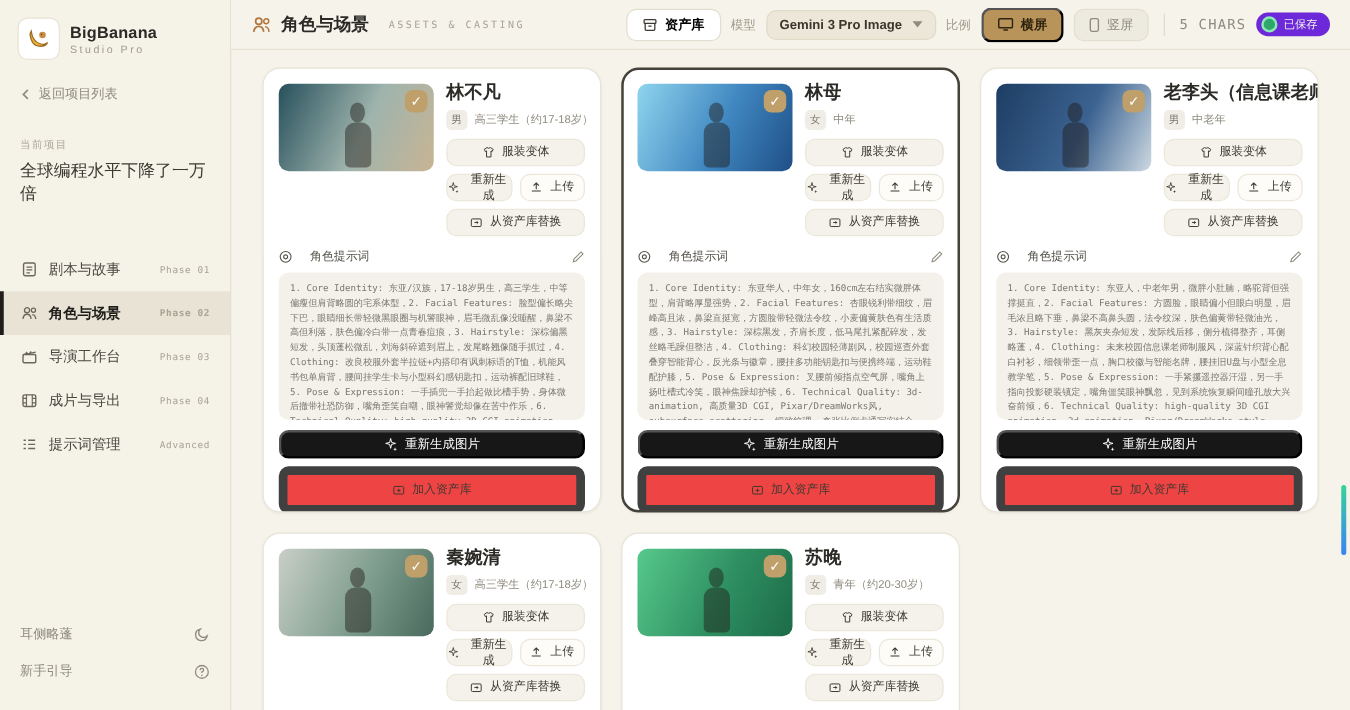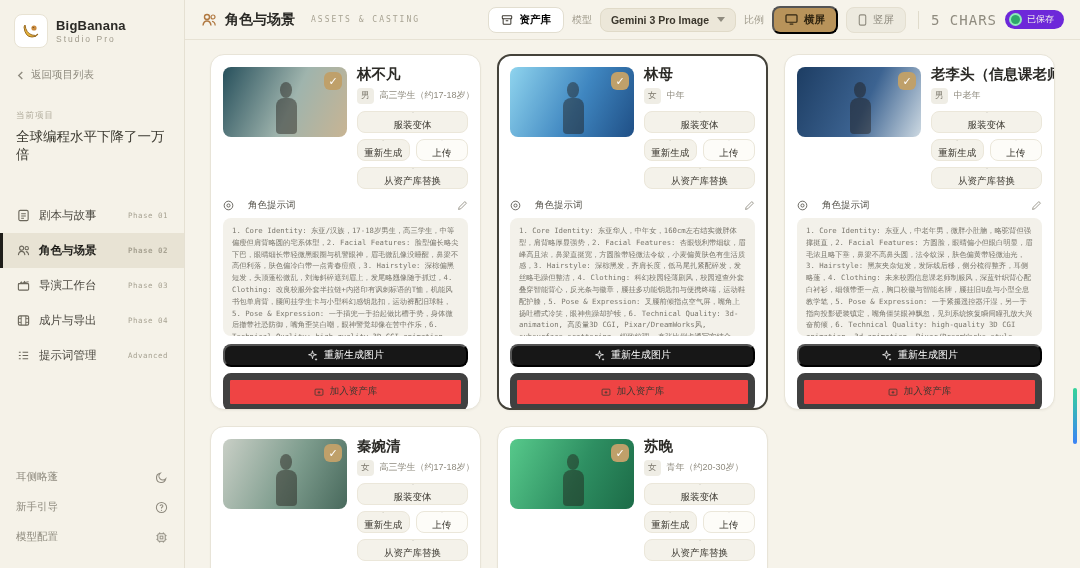--- a/index.html
+++ b/index.html
@@ -34,21 +34,21 @@
   .hdr-sub { font-family:"DejaVu Sans Mono", monospace; font-size:8px; letter-spacing:2px; color:#a8a393; margin-left:8px; }
   .hdr-right { margin-left:auto; display:flex; align-items:center; gap:8px; }
   .asset-btn { display:flex; align-items:center; gap:6px; background:#fff; border:1px solid #e2ded0; border-radius:8px; padding:5px 12px; font-size:10.5px; font-weight:bold; cursor:pointer; }
   .mini-label { font-size:10px; color:#a09b8c; }
   .model-select { display:flex; align-items:center; gap:8px; background:#ece7d9; border:1px solid #e0dac8; border-radius:8px; padding:5px 10px; font-size:10.5px; font-weight:bold; color:#3a362c; cursor:pointer; }
   .chev { width:0; height:0; border-left:4px solid transparent; border-right:4px solid transparent; border-top:5px solid #8f8b7f; }
   .seg-btn { display:flex; align-items:center; gap:6px; border-radius:8px; padding:5px 11px; font-size:10.5px; cursor:pointer; }
   .seg-btn.active { background:#b8935a; color:#2f2410; font-weight:bold; }
   .seg-btn.idle { background:#edeadf; color:#8f8b7f; border:1px solid #e4dfd0; }
   .vdiv { width:1px; height:18px; background:#e0dbcb; margin:0 4px; }
-  .chars-count { font-family:"DejaVu Sans Mono", monospace; font-size:14px; color:#8f8b7f; letter-spacing:1px; }
+  .chars-count { font-family:"DejaVu Sans Mono", monospace; font-size:11px; color:#8f8b7f; letter-spacing:1px; }
   .status-pill { display:flex; align-items:center; gap:5px; background:#6d28d9; border-radius:999px; padding:3px 10px 3px 4px; font-size:9px; color:#f3f2ec; cursor:pointer; }
   .status-dot { width:13px; height:13px; border-radius:50%; background:#2ea86a; border:2px solid #8deab8; }
 
   
   .content { position:absolute; left:185px; top:40px; width:895px; height:528px; overflow:hidden; padding:14px 25px; }
   .grid { display:grid; grid-template-columns:repeat(3, 271px); gap:16px; }
   .card { width:271px; height:356px; background:#fff; border:1px solid #e8e4d8; border-radius:14px; padding:12px; overflow:hidden; box-shadow:0 1px 2px rgba(80,70,50,.05); }
   .card.selected { border:2px solid #44423a; padding:11px; }
 
   .card-top { display:flex; gap:10px; }
@@ -56,21 +56,21 @@
   .char-figure { position:absolute; left:40%; bottom:4%; width:22%; height:74%; }
   .char-figure::before { content:""; position:absolute; top:0; left:28%; width:44%; height:30%; border-radius:50%; background:rgba(30,25,20,.45); }
   .char-figure::after { content:""; position:absolute; top:30%; left:12%; width:76%; height:70%; border-radius:8px 8px 4px 4px; background:rgba(30,25,20,.45); }
   .img-check { position:absolute; top:5px; right:5px; width:18px; height:18px; border-radius:6px; background:#bfa06a; color:#fff; font-size:11px; display:flex; align-items:center; justify-content:center; }
   .card-info { flex:1; min-width:0; display:flex; flex-direction:column; }
   .char-name { font-size:14.5px; font-weight:bold; line-height:1.1; margin-bottom:5px; white-space:nowrap; }
   .tag-row { display:flex; align-items:center; gap:6px; margin-bottom:7px; }
   .gender-badge { background:#efede5; border-radius:4px; font-size:8.5px; color:#7a766a; padding:2px 4px; }
   .age-text { font-size:9px; color:#8f8b7f; white-space:nowrap; }
   .extra-badge { display:flex; align-items:center; gap:3px; border:1px solid #e2ded0; border-radius:6px; font-size:8.5px; color:#6b675b; padding:1px 5px; background:#fbfaf5; }
-  .btn { display:flex; align-items:center; justify-content:center; gap:6px; border-radius:8px; font-size:9.5px; color:#3c3931; background:#f4f2ea; border:1px solid #ebe7da; height:22px; cursor:pointer;flex-direction:column; }
+  .btn { display:flex; align-items:center; justify-content:center; gap:6px; border-radius:8px; font-size:9.5px; color:#3c3931; background:#f4f2ea; border:1px solid #ebe7da; height:22px; cursor:pointer; }
   .btn-row { display:flex; gap:6px; margin-top:6px; }
   .btn-row .btn { flex:1; }
   .btn.white { background:#fdfcf8; }
   .prompt-head { display:flex; align-items:center; justify-content:space-between; margin-top:10px; margin-bottom:6px; }
   .prompt-label { display:flex; align-items:center; gap:14px; font-size:9.5px; color:#55524a; }
   .pencil { color:#8f8b7f; cursor:pointer; }
   .prompt-box { background:#f3f1ea; border-radius:8px; padding:7px 9px; height:118px; overflow:hidden; font-family:"DejaVu Sans Mono", monospace; font-size:7.3px; line-height:1.62; color:#7a776d; cursor:text; }
   .regen-btn { margin-top:8px; width:100%; height:23px; border-radius:8px; background:#171717; color:#fff; font-size:10px; display:flex; align-items:center; justify-content:center; gap:6px; cursor:pointer; }
   .lib-btn { margin-top:6px; width:100%; height:38px; border-radius:8px; background:#ef4444; border:7px solid #404040; color:#3c3931; font-size:9.5px; display:flex; align-items:center; justify-content:center; gap:6px; cursor:pointer; }
   .del-btn { margin-top:6px; width:100%; height:22px; border-radius:8px; background:#fffdf9; border:1px solid #eed4cd; color:#c0392b; font-size:9.5px; display:flex; align-items:center; justify-content:center; gap:6px; cursor:pointer; }
@@ -175,30 +175,20 @@
     <div class="foot-item">
       <span>新手引导</span>
       <span class="foot-icon">
           <svg width="13" height="13" viewBox="0 0 14 14">
             <circle cx="7" cy="7" r="5.5" fill="none" stroke="currentColor" stroke-width="1.1"></circle>
             <path d="M5.5 5.5 q0-1.5 1.5-1.5 t1.5 1.4 q0 1-1.5 1.6 v1" fill="none" stroke="currentColor" stroke-width="1.1"></path>
             <circle cx="7" cy="10" r="0.7" fill="currentColor"></circle>
           </svg>
         </span>
     </div>
-    <div class="foot-item">
-      <span>模型配置</span>
-      <span class="foot-icon">
-          <svg width="13" height="13" viewBox="0 0 14 14">
-            <rect x="3" y="3" width="8" height="8" rx="1.5" fill="none" stroke="currentColor" stroke-width="1.1"></rect>
-            <rect x="5.5" y="5.5" width="3" height="3" fill="none" stroke="currentColor" stroke-width="1"></rect>
-            <path d="M5 3V1.5M9 3V1.5M5 12.5V11M9 12.5V11M3 5H1.5M3 9H1.5M12.5 5H11M12.5 9H11" stroke="currentColor" stroke-width="1"></path>
-          </svg>
-        </span>
-    </div>
   </div>
 </aside>
 
 <header class="header">
   <div class="hdr-title-wrap">
     <span class="hdr-icon">
         <svg width="16" height="16" viewBox="0 0 16 16">
           <circle cx="6" cy="5" r="2.5" fill="none" stroke="currentColor" stroke-width="1.4"></circle>
           <path d="M2 13.5 q0.6-4.5 4-4.5 t4 4.5" fill="none" stroke="currentColor" stroke-width="1.4"></path>
           <circle cx="12" cy="5" r="2" fill="none" stroke="currentColor" stroke-width="1.2"></circle>

